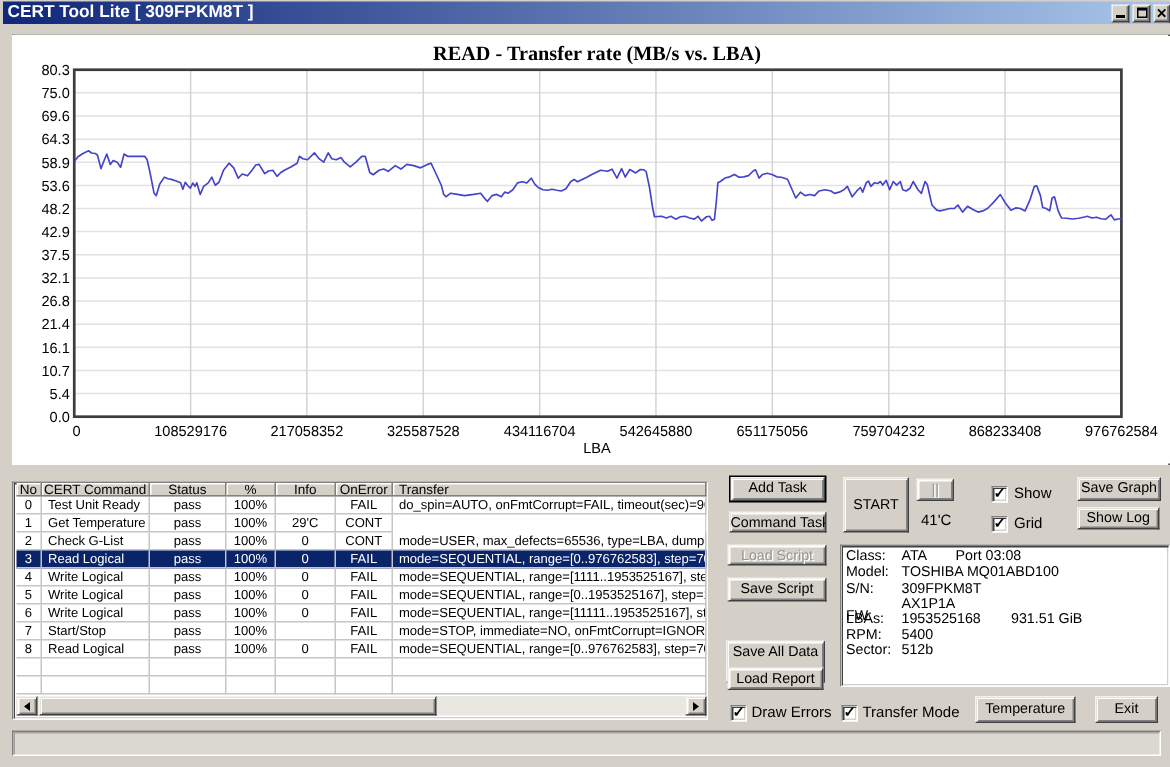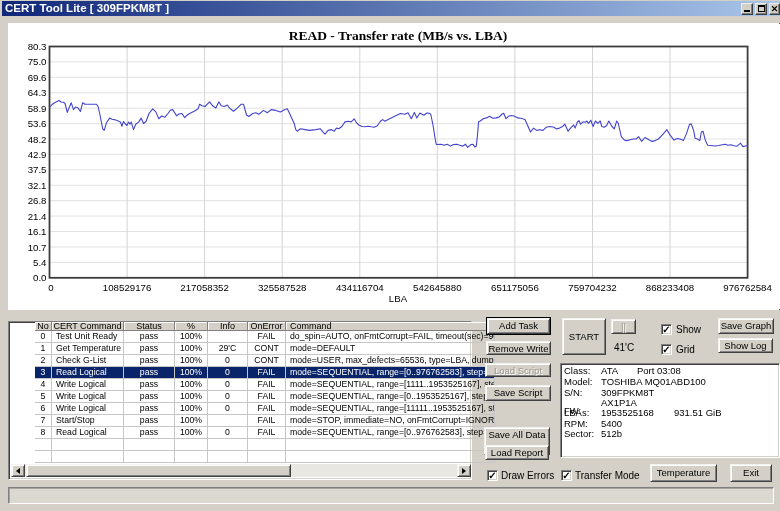--- a/index.html
+++ b/index.html
@@ -9,21 +9,21 @@
 .wbtn { position:absolute; top:3px; width:12px; height:12px; background:#d4d0c8;
   border:1px solid; border-color:#efedea #404040 #404040 #efedea;
   box-shadow:inset -1px -1px 0 #808080;
   font-size:9px; font-weight:bold; color:#000; text-align:center; line-height:11px; }
 .gmin { position:absolute; left:2px; bottom:2px; width:6px; height:2px; background:#000; }
 .gmax { position:absolute; left:2px; top:1px; width:7px; height:7px; border:1px solid #000; border-top-width:2px; }
 #chartpanel { position:absolute; left:8px; top:23px; width:772px; height:287px; background:#fff; border:1px solid #4a4a4a; border-right:none; }
 #tasktable { position:absolute; left:8px; top:321px; width:464px; height:159px; background:#fff;
   border:1px solid; border-color:#808080 #fff #fff #808080;
   box-shadow:inset 1px 1px 0 #404040, inset -1px -1px 0 #d4d0c8; padding:0 2px 2px 2px; }
-.trow { display:flex; height:12px;padding-left:24px; }
+.trow { display:flex; height:12px; }
 .trow.thead { height:9px; }
 .td, .th { display:inline-block; height:100%; font-size:8.7px; line-height:11px; color:#000;
   border-right:1px solid #c6c6c6; border-bottom:1px solid #c6c6c6; overflow:hidden; white-space:nowrap; flex:none; }
 .th { background:#d4d0c8; border-right:1px solid #808080; border-bottom:1px solid #808080;
   box-shadow:inset 1px 1px 0 #fff; line-height:9px; font-size:9px; }
 .c { text-align:center; } .l { text-align:left; padding-left:4px; }
 .trow.sel .td { background:#0a246a; color:#fff; }
 #hscroll { position:absolute; left:2px; bottom:2px; width:460px; height:13px; background:#e9e7e2; }
 .sbtn { position:absolute; top:0; width:14px; height:13px; background:#d4d0c8;
   border:1px solid; border-color:#f4f2ee #404040 #404040 #f4f2ee;
@@ -119,39 +119,38 @@
 <polyline points="50,107 52,104.5 55,102.5 59,100.5 61,102 63.5,102.3 65,103.5 67.3,112.4 69,108 71.2,102.7 73.5,109.6 75.5,107 78.1,108.1 80.4,111.5 82.7,102.7 85,104.2 96.5,104.2 98.1,106.5 100,115 102.7,128.8 104.2,130.4 106.5,122.7 109.6,118.1 112,119.2 114.2,119.6 117,120.5 120.4,121.9 121.9,126.2 123.5,121.5 125,123.5 126.9,125.5 128.5,122 130,124.2 131.2,121.9 133.5,129.6 135.8,124.2 138.8,121.9 141.2,118.1 143.5,123.5 146,121.5 149,113.5 152.7,108.8 155.8,111.9 158.8,118.8 161.5,116 165,117.2 168,113.5 170.5,110 172.7,109.6 176.5,115.8 179,114 181.9,113.5 184.7,117.6 187,115.2 189.6,113.5 194.2,111.2 198.1,108.8 199.6,104.2 201.9,105.8 205,106.5 209.6,101.9 212.7,105.8 215.8,108.1 218.8,101.9 221.2,105.8 224.2,106.5 227.3,105 229.6,108.1 233.5,111.2 237.3,108.1 241.2,104.2 243.5,104.2 246.5,115 248.8,116.5 252.7,113.5 255.8,112.7 258.8,114.2 263.5,110.4 267.3,112.7 271.2,109.6 275.8,110.4 280.4,111.9 285,109.6 287.3,108.8 289.6,113.5 294.2,123.5 295.8,129.6 297.3,131.2 300.4,128.8 305,129.6 309.6,130.4 315.8,129.6 320.4,128.8 323.5,132.7 325,134.2 328.1,130.4 331.2,129.6 334.2,131.2 336.5,128.1 338.8,128.8 341.9,126.5 345,121.9 348.1,121.2 351.2,121.9 354.2,118.8 356.5,122.7 358.8,125 361.9,126.5 365,126.8 368.1,126.2 371.2,126.8 374.2,127.3 377.3,125.8 380.4,121.2 382.7,119.6 385,121.2 388.1,119.6 391.2,118.1 394.2,116.5 397.3,115 400.4,113.5 405,114.2 408,112.8 411.3,118.7 414.4,112.4 416.8,118 419.9,113 423.8,115.3 426.9,113 429.3,113.2 430.8,114.5 433,125 435,138 436.3,144.5 441,144.2 444.2,145.3 447.3,144.2 450.4,146.1 453.6,144.5 456.7,144.2 459.8,145.3 462.9,146.1 465.3,144.2 467.7,147.3 471,144.5 473.1,144.2 474.7,146.9 476.3,146.1 477.5,135 478.6,121.8 480.2,121 483.3,118.7 486.5,117.9 489.6,116.3 492.7,118.2 495.9,117.9 499,117.1 502.1,114 503.7,113.2 506,118.7 508.4,116.3 511.5,115.5 514.7,116.3 517.8,117.9 520.9,118.2 525,119.5 528.1,126.5 530.5,132 533.6,128.1 536.7,130.4 539.9,129.7 543,130.4 546.1,127.3 550.1,126.5 554,127.3 556.3,128.9 559.5,128.1 562.6,126.5 564.9,124.2 568.1,131.2 571.2,127.3 573.6,125 575.1,128.1 577.5,121.8 579,120.7 580.6,124.2 583,121.8 585.3,122.3 586.9,121 588.5,123.4 590.8,120.2 593.1,126.5 595.5,121 597.8,123.4 600.2,121 601.8,126.5 604.1,127.3 606.5,125.7 608.8,121 612,126.5 614.3,128.9 616.7,121 618.2,123 621.3,136.7 624.5,140.1 626.8,140.6 630,139.8 633.1,139 636.2,139 638.6,136.7 641.7,141.4 645,137.5 648.9,139.8 652.1,141.4 655.2,140.6 658.3,139 662.2,135.1 666.9,129.7 670.1,135.1 674,140.1 677.1,138.6 680.2,139 683.4,140.6 686.5,133.6 689.6,124.2 691.2,123.9 693.6,130.4 695.1,138.3 697.5,139 699.8,140.6 701.4,132 703,131.2 705.3,140.1 706.9,143.7 707.7,145.3 711,145.5 715,146 719,145.5 722.3,144.8 724.9,144.2 728,145.3 731,144.8 734,145.8 737,146.2 740.6,143.2 742.9,146.6 745.2,146 747.6,145.8" fill="none" stroke="#4343cb" stroke-width="1.1" stroke-linejoin="round" stroke-linecap="round"></polyline>
 </svg>
 <div id="tasktable">
 <div class="trow thead">
       <span class="th c" style="width:17px">No</span>
       <span class="th c" style="width:72px">CERT Command</span>
       <span class="th c" style="width:51px">Status</span>
       <span class="th c" style="width:33px">%</span>
       <span class="th c" style="width:40px">Info</span>
       <span class="th c" style="width:38px">OnError</span>
-      <span class="th l" style="width:209px">Command</span>
+      <span class="th l" style="width:209px">Transfer</span>
     </div>
 <div class="trow ">
       <span class="td c" style="width:17px">0</span>
       <span class="td l" style="width:72px">Test Unit Ready</span>
       <span class="td c" style="width:51px">pass</span>
       <span class="td c" style="width:33px">100%</span>
       <span class="td c" style="width:40px"></span>
       <span class="td c" style="width:38px">FAIL</span>
       <span class="td l" style="width:209px">do_spin=AUTO, onFmtCorrupt=FAIL, timeout(sec)=90</span>
     </div>
 <div class="trow ">
       <span class="td c" style="width:17px">1</span>
       <span class="td l" style="width:72px">Get Temperature</span>
       <span class="td c" style="width:51px">pass</span>
       <span class="td c" style="width:33px">100%</span>
       <span class="td c" style="width:40px">29'C</span>
       <span class="td c" style="width:38px">CONT</span>
-      <span class="td l" style="width:209px">mode=DEFAULT</span>
     </div>
 <div class="trow ">
       <span class="td c" style="width:17px">2</span>
       <span class="td l" style="width:72px">Check G-List</span>
       <span class="td c" style="width:51px">pass</span>
       <span class="td c" style="width:33px">100%</span>
       <span class="td c" style="width:40px">0</span>
       <span class="td c" style="width:38px">CONT</span>
       <span class="td l" style="width:209px">mode=USER, max_defects=65536, type=LBA, dump=NO, s</span>
     </div>
@@ -231,21 +230,21 @@
  <div class="sbtn" style="left:0">
         <i class="tl"></i>
       </div>
  <div class="sthumb"></div>
  <div class="sbtn" style="right:0">
         <i class="tr"></i>
       </div>
 </div>
 </div>
 <div class="btn default" style="left:487px;top:318px;width:63px;height:16px;line-height:14px">Add Task</div>
-<div class="btn" style="left:486px;top:341px;width:65px;height:14px;line-height:13px">Remove Write</div>
+<div class="btn" style="left:486px;top:341px;width:65px;height:14px;line-height:13px">Command Task</div>
 <div class="btn" style="left:562px;top:318px;width:44px;height:37px;line-height:35px">START</div>
 <div class="btn disabled" style="left:611px;top:319px;width:25px;height:15px;line-height:13px">||</div>
 <div class="lab" style="left:614px;top:342px">41'C</div>
 <div class="cb" style="left:661px;top:324px">✓</div>
 <div class="lab" style="left:676px;top:324px">Show</div>
 <div class="cb" style="left:661px;top:344px">✓</div>
 <div class="lab" style="left:676px;top:344px">Grid</div>
 <div class="btn" style="left:718px;top:318px;width:56px;height:16px;line-height:14px">Save Graph</div>
 <div class="btn" style="left:718px;top:338px;width:55px;height:15px;line-height:14px">Show Log</div>
 <div class="btn disabled" style="left:485px;top:363px;width:66px;height:14px;line-height:13px">Load Script</div>

